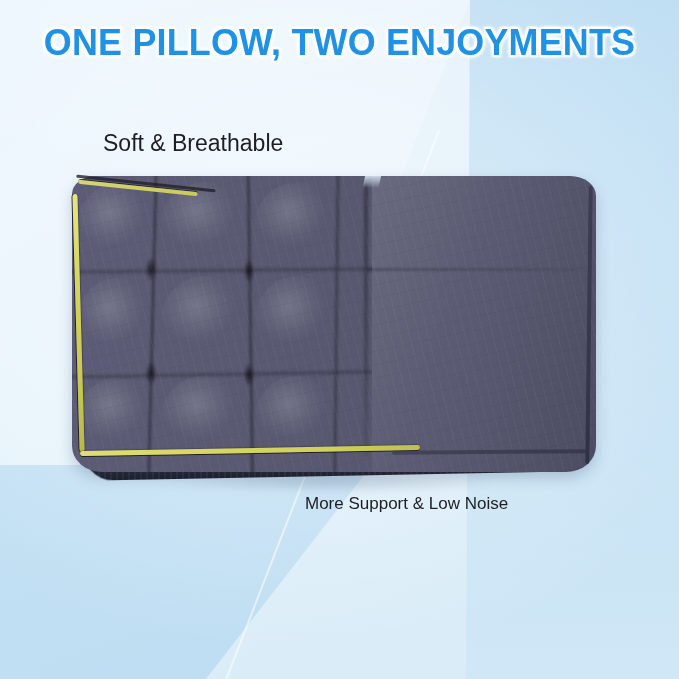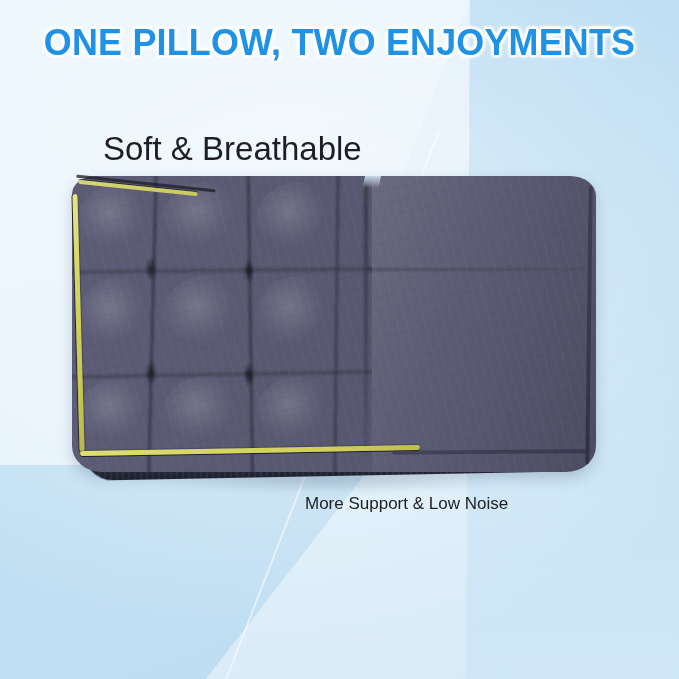--- a/index.html
+++ b/index.html
@@ -64,21 +64,21 @@
   }
 
   
   .cap{
     position:absolute;
     font-family:"Liberation Sans", sans-serif;
     font-weight:400;
     color:#1e1e23;
     white-space:nowrap;
   }
-  .cap-top{left:103px;top:130px;font-size:33px;}
+  .cap-top{left:103px;top:130px;font-size:23px;}
   .cap-bottom{left:305px;top:494px;font-size:17px;}
 
   
   .pillow{
     position:absolute;
     left:72px;top:176px;width:524px;height:312px;
   }
   
   .gusset{
     position:absolute;left:10px;top:248px;width:500px;height:52px;

